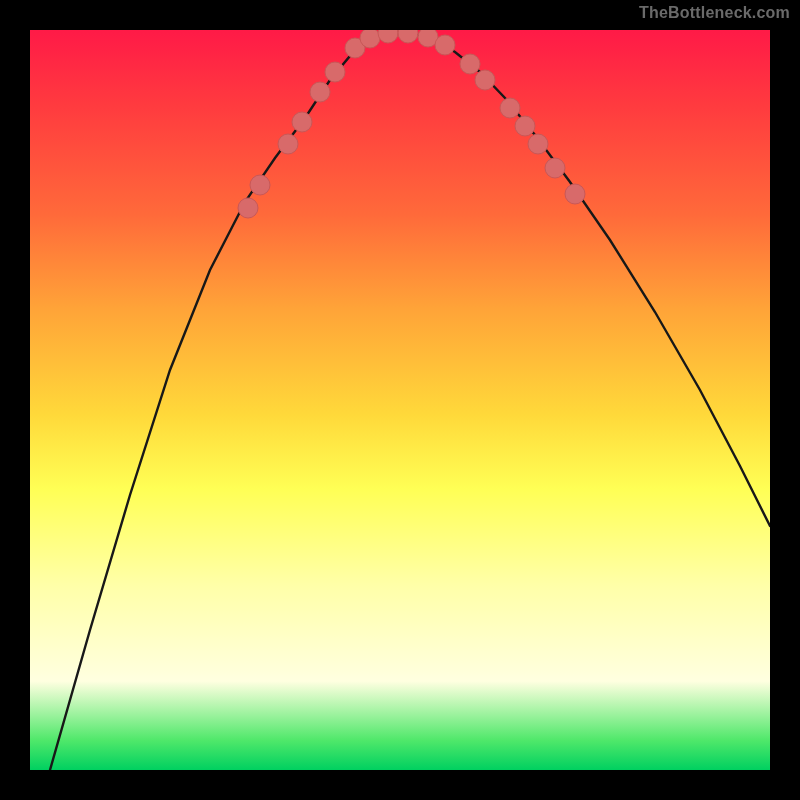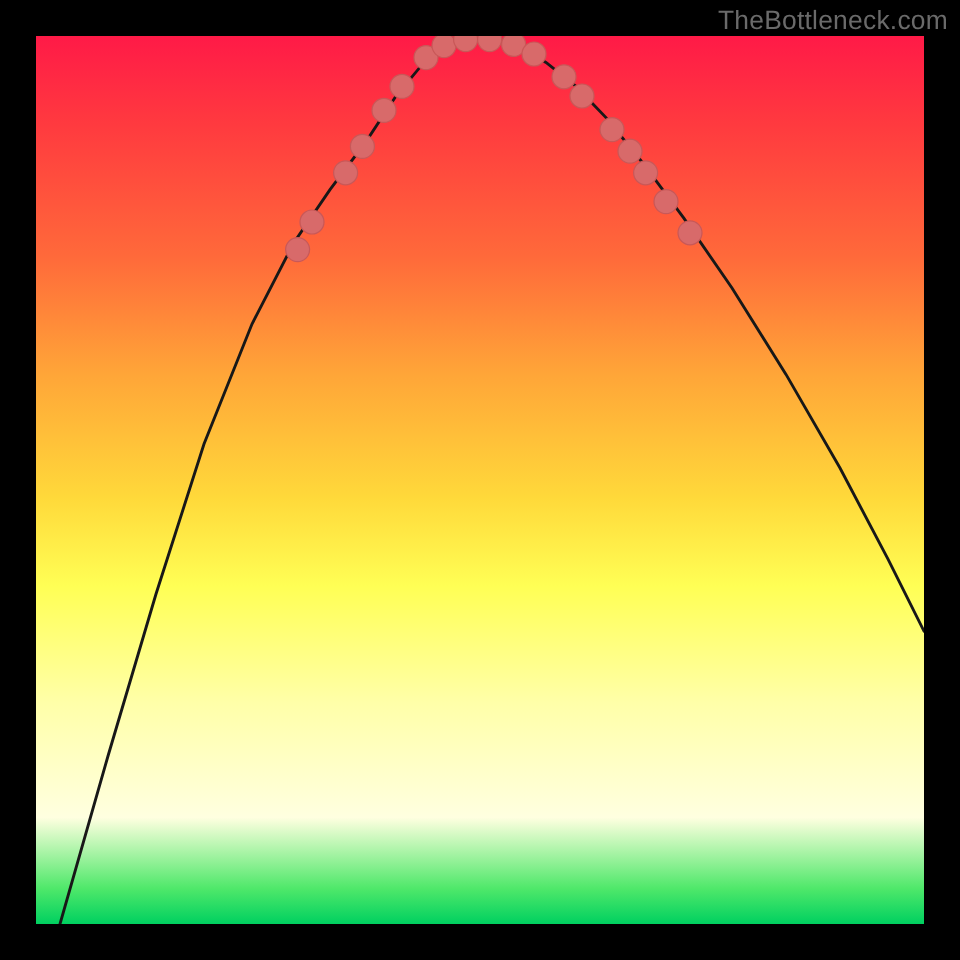--- a/index.html
+++ b/index.html
@@ -51,22 +51,22 @@
     left: 0;
     top: 0;
     width: 100%;
     height: 100%;
   }
   .watermark {
     position: absolute;
     top: 4px;
     right: 10px;
     color: #6a6a6a;
-    font-size: 22px;
-    font-weight: 400;
+    font-size: 16px;
+    font-weight: 700;
     letter-spacing: 0.2px;
     user-select: none;
   }
 </style>
 </head>
 <body>
 
 <div class="frame">
 
   <div class="plot-area">

